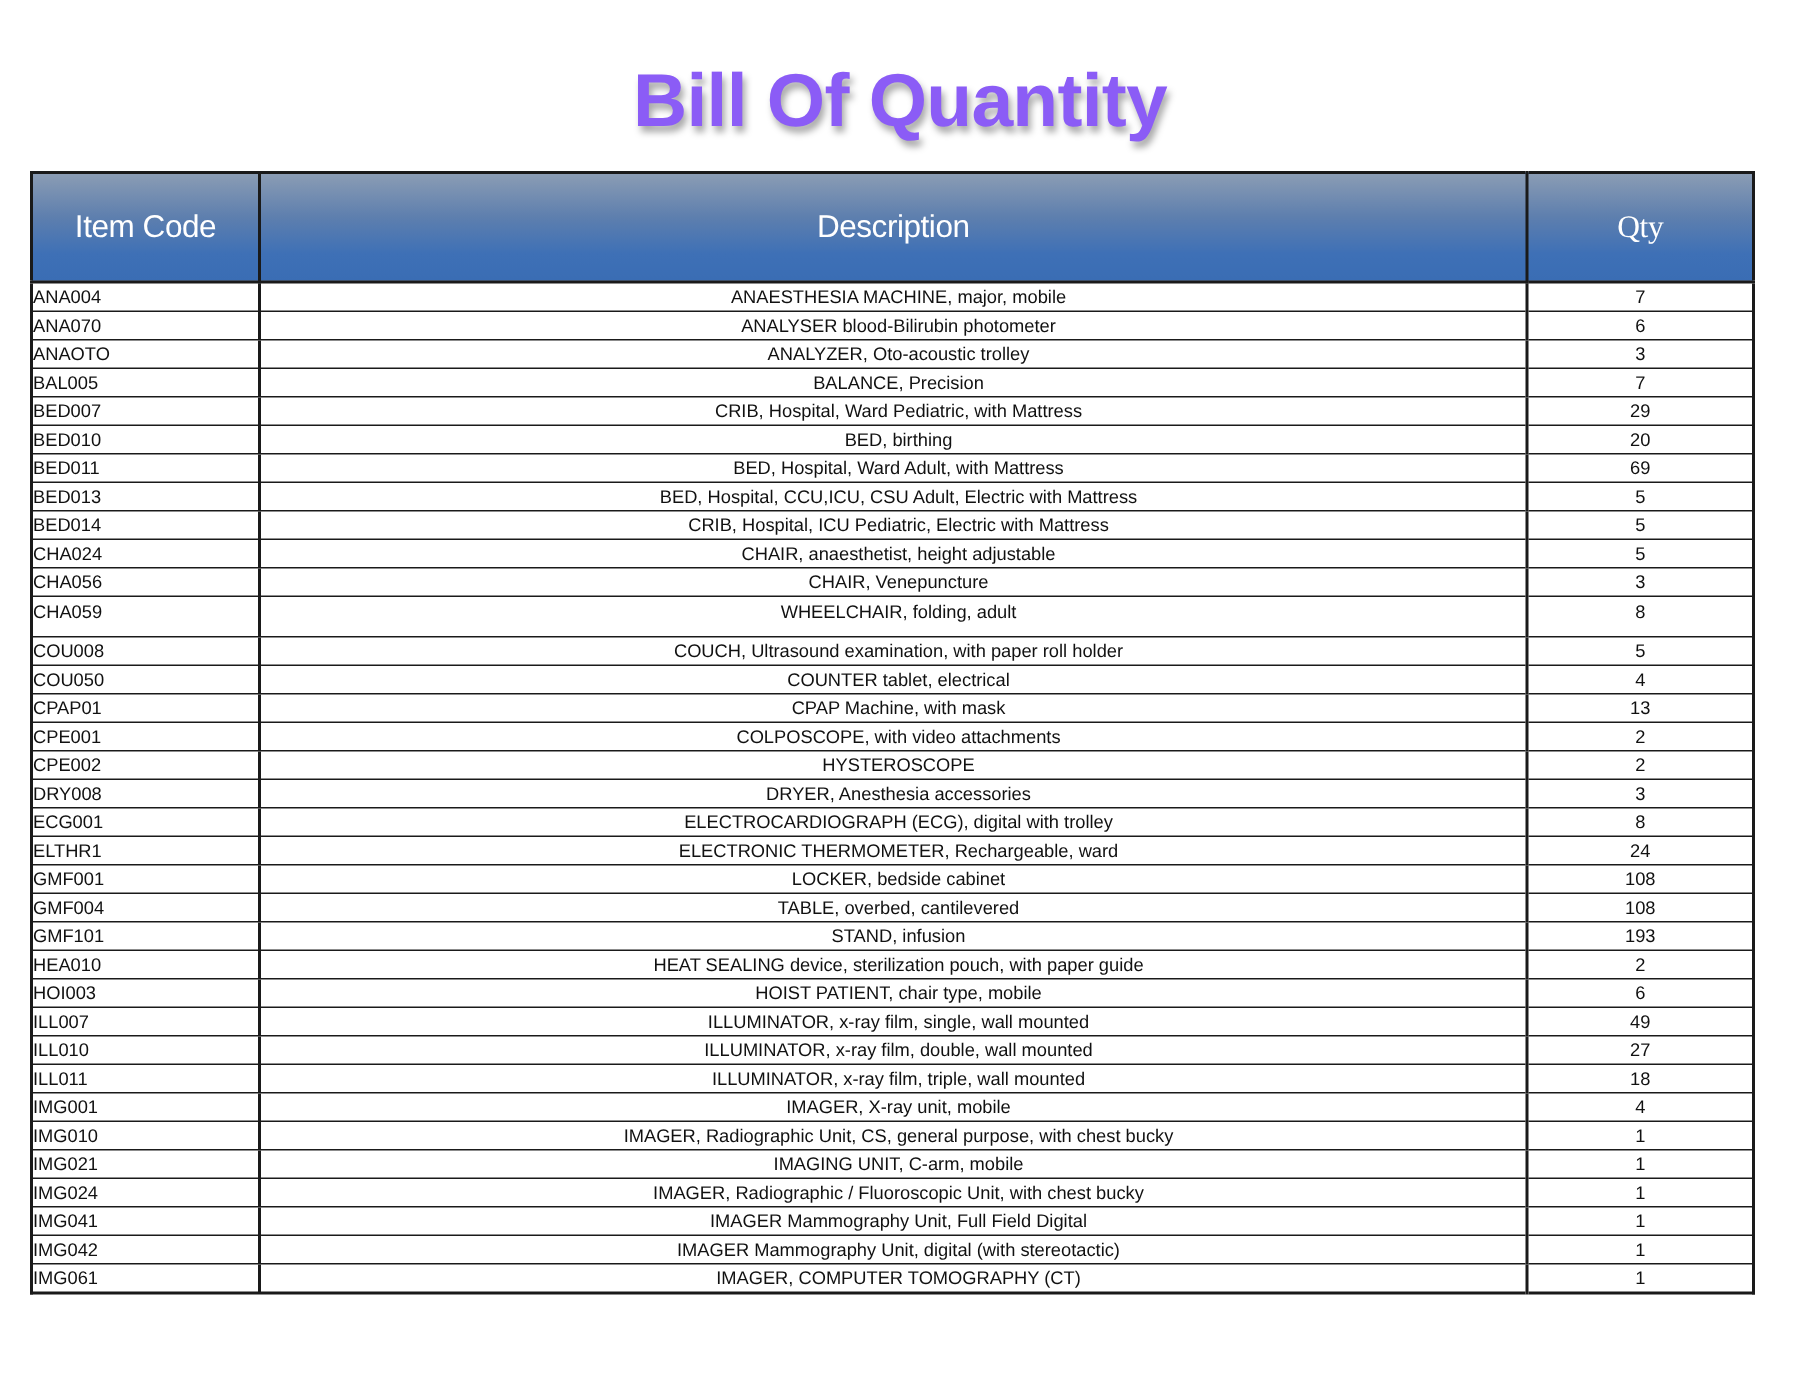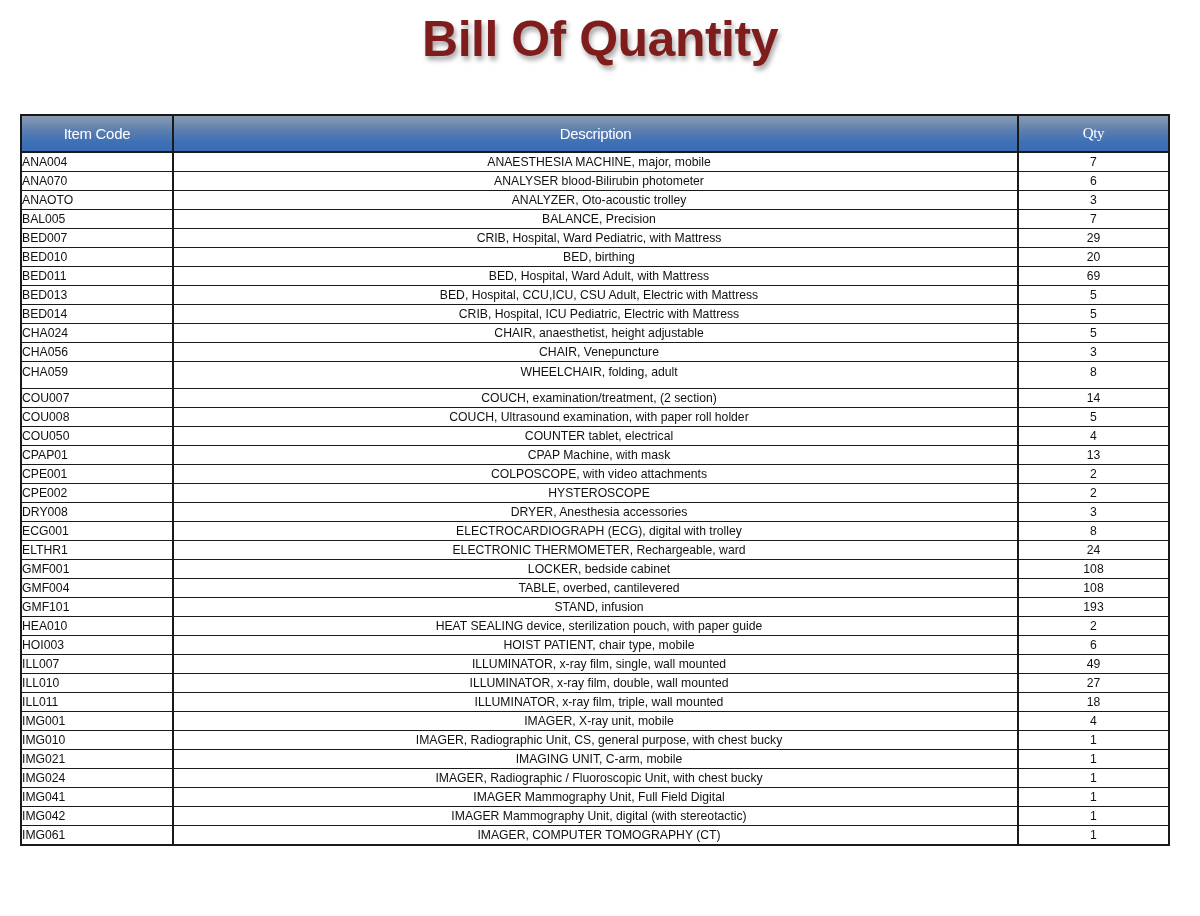--- a/index.html
+++ b/index.html
@@ -1,33 +1,33 @@
 <!DOCTYPE html>
 <html><head>
 <meta charset="utf-8">
 <style>
   html, body { margin: 0; padding: 0; background: #ffffff; }
   body { width: 1200px; height: 916px; position: relative; overflow: hidden;
          font-family: "Liberation Sans", "DejaVu Sans", sans-serif; }
   .title {
-    position: absolute; top: 10px; left: 0; width: 1200px; text-align: center;
+    position: absolute; top: 38px; left: 0; width: 1200px; text-align: center;
     font-family: "Liberation Sans", sans-serif; font-weight: bold;
-    font-size: 50px; color: #7f1d1d; letter-spacing: -0.5px;
+    font-size: 50px; color: #8b5cf6; letter-spacing: -0.5px;
     text-shadow: 2px 4px 5px rgba(0,0,0,0.35);
   }
   table.boq {
     position: absolute; left: 20px; top: 114px; width: 1150px;
     border-collapse: collapse; border: 2px solid #1a1a1a;
     table-layout: fixed;
   }
   table.boq th {
-    height: 35px; color: #ffffff; font-weight: normal; font-size: 15px;
+    height: 35px; color: #ffffff; font-weight: normal; font-size: 21px;
     background: linear-gradient(to bottom, #8a9cb4 0%, #5e7fae 40%, #3e70b6 75%, #3a6db4 100%);
     border-right: 2px solid #1a1a1a; border-bottom: 2px solid #1a1a1a;
-    text-align: center; padding: 0; letter-spacing: -0.3px;
+    text-align: center; padding: 18px; letter-spacing: -0.3px;
   }
   table.boq th:last-child { border-right: none; font-family: Liberation Serif, serif; }
   table.boq td {
     height: 18px; font-size: 12.2px; color: #111; padding: 0;
     border-right: 2px solid #1a1a1a; border-bottom: 1.5px solid #1a1a1a;
     white-space: nowrap; overflow: hidden; line-height: 18px;
   }
   table.boq td:last-child { border-right: none; }
   td.code { }
   td.desc { text-align: center; padding-left: 7px !important; }
@@ -109,25 +109,20 @@
         <td class="code">CHA056</td>
         <td class="desc">CHAIR, Venepuncture</td>
         <td class="qty">3</td>
       </tr>
       <tr class="tall">
         <td class="code">CHA059</td>
         <td class="desc">WHEELCHAIR, folding, adult</td>
         <td class="qty">8</td>
       </tr>
       <tr>
-        <td class="code">COU007</td>
-        <td class="desc">COUCH, examination/treatment, (2 section)</td>
-        <td class="qty">14</td>
-      </tr>
-      <tr>
         <td class="code">COU008</td>
         <td class="desc">COUCH, Ultrasound examination, with paper roll holder</td>
         <td class="qty">5</td>
       </tr>
       <tr>
         <td class="code">COU050</td>
         <td class="desc">COUNTER tablet, electrical</td>
         <td class="qty">4</td>
       </tr>
       <tr>

